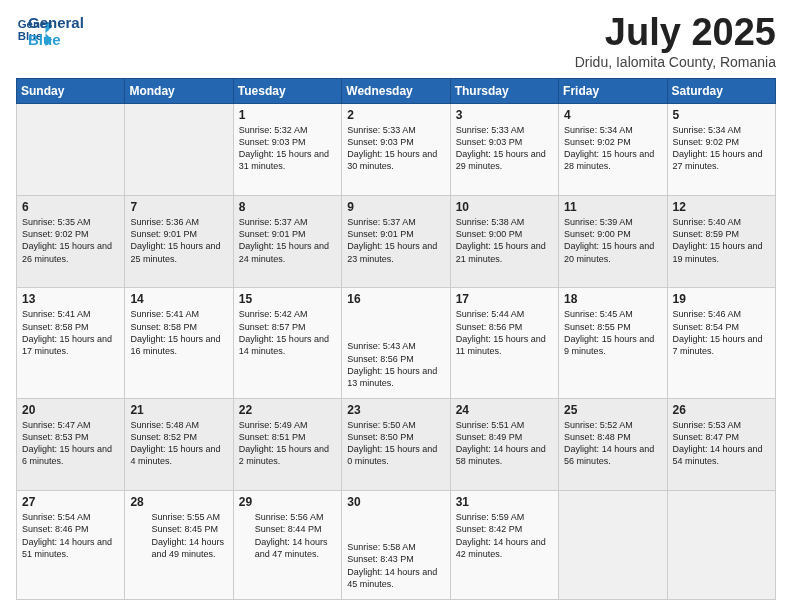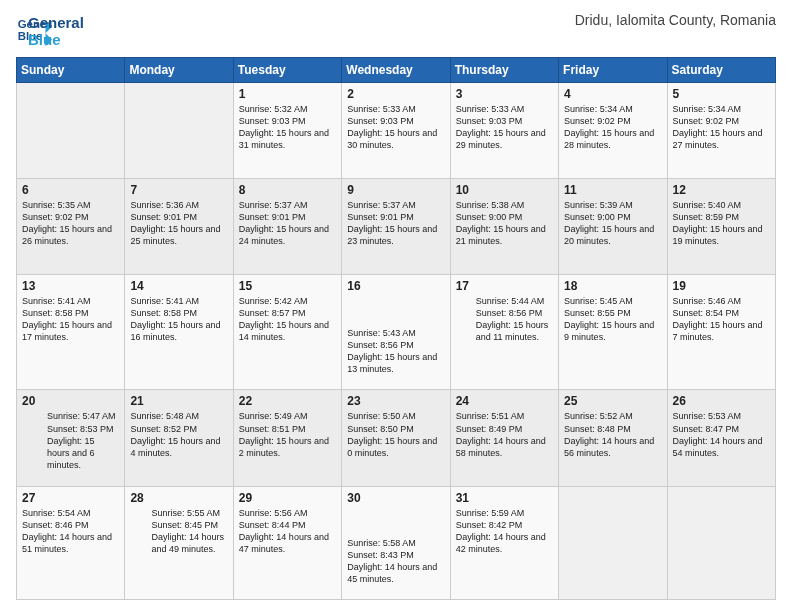--- a/index.html
+++ b/index.html
@@ -101,20 +101,21 @@
         <text x="2" y="20" font-size="14" font-weight="bold" fill="#1a4f8a">General</text>
         <text x="2" y="34" font-size="14" font-weight="bold" fill="#1a4f8a">Blue</text>
         <polygon points="36,10 44,18 36,26 44,34 36,42" fill="#2a9fd6"></polygon>
       </svg>
       <div style="display:flex;flex-direction:column;margin-left:-28px;margin-top:2px;">
         <span style="font-size:15px;font-weight:bold;color:#1a4f8a;line-height:1.15;">General</span>
         <span style="font-size:15px;font-weight:bold;color:#2a9fd6;line-height:1.15;">Blue</span>
       </div>
     </div>
     <div class="title-block">
+      <div class="month-title">July 2025</div>
       <div class="subtitle">Dridu, Ialomita County, Romania</div>
     </div>
   </div>
 
   <table class="calendar">
     <thead>
       <tr>
       <th>Sunday</th>
           <th>Monday</th>
           <th>Tuesday</th>
@@ -223,41 +224,41 @@
 Daylight: 15 hours and 14 minutes.</div>
           </td>
           <td>
             <span class="day-num">16</span>
             <div class="cell-text" style="white-space: pre-line; margin-top: 34px;">Sunrise: 5:43 AM
 Sunset: 8:56 PM
 Daylight: 15 hours and 13 minutes.</div>
           </td>
           <td>
             <span class="day-num">17</span>
-            <div class="cell-text" style="white-space: pre-line; margin-left: 20px;">Sunrise: 5:44 AM
+            <div class="cell-text" style="white-space: pre-line;">Sunrise: 5:44 AM
 Sunset: 8:56 PM
 Daylight: 15 hours and 11 minutes.</div>
           </td>
           <td>
             <span class="day-num">18</span>
             <div class="cell-text" style="white-space: pre-line;">Sunrise: 5:45 AM
 Sunset: 8:55 PM
 Daylight: 15 hours and 9 minutes.</div>
           </td>
           <td>
             <span class="day-num">19</span>
             <div class="cell-text" style="white-space: pre-line;">Sunrise: 5:46 AM
 Sunset: 8:54 PM
 Daylight: 15 hours and 7 minutes.</div>
           </td>
         </tr>
         <tr>
           <td>
             <span class="day-num">20</span>
-            <div class="cell-text" style="white-space: pre-line; margin-left: 25px;">Sunrise: 5:47 AM
+            <div class="cell-text" style="white-space: pre-line;">Sunrise: 5:47 AM
 Sunset: 8:53 PM
 Daylight: 15 hours and 6 minutes.</div>
           </td>
           <td>
             <span class="day-num">21</span>
             <div class="cell-text" style="white-space: pre-line;">Sunrise: 5:48 AM
 Sunset: 8:52 PM
 Daylight: 15 hours and 4 minutes.</div>
           </td>
           <td>
@@ -299,21 +300,21 @@
 Daylight: 14 hours and 51 minutes.</div>
           </td>
           <td>
             <span class="day-num">28</span>
             <div class="cell-text" style="white-space: pre-line; margin-left: 21px;">Sunrise: 5:55 AM
 Sunset: 8:45 PM
 Daylight: 14 hours and 49 minutes.</div>
           </td>
           <td>
             <span class="day-num">29</span>
-            <div class="cell-text" style="white-space: pre-line;">Sunrise: 5:56 AM
+            <div class="cell-text" style="white-space: pre-line; margin-left: 16px;">Sunrise: 5:56 AM
 Sunset: 8:44 PM
 Daylight: 14 hours and 47 minutes.</div>
           </td>
           <td>
             <span class="day-num">30</span>
             <div class="cell-text" style="white-space: pre-line; margin-top: 32px;">Sunrise: 5:58 AM
 Sunset: 8:43 PM
 Daylight: 14 hours and 45 minutes.</div>
           </td>
           <td>

